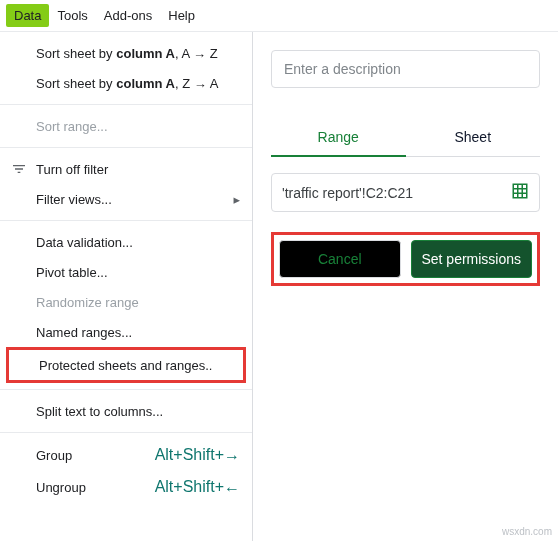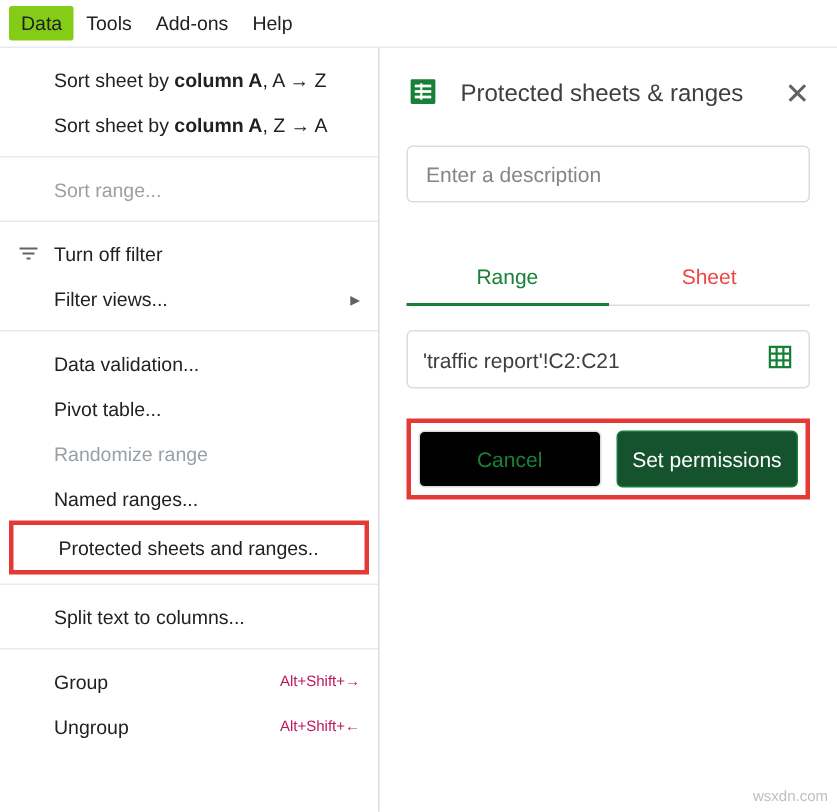--- a/index.html
+++ b/index.html
@@ -8,36 +8,36 @@
     .menubar { display: flex; gap: 0; padding: 4px 6px; border-bottom: 1px solid #e8eaed; }
     .menubar span { padding: 4px 8px; cursor: pointer; color: #202124; font-size: 13px; }
     .menubar span.active { background: #84cc16; border-radius: 2px; }
     
     .container { display: flex; height: calc(541px - 30px); }
     
     .dropdown { width: 252px; padding: 6px 0; background: #fff; }
     .menu-item { display: flex; align-items: center; padding: 7px 12px 7px 36px; color: #202124; font-size: 13px; cursor: pointer; position: relative; min-height: 30px; }
     .menu-item.disabled { color: #9aa0a6; cursor: default; }
     .menu-item .icon { position: absolute; left: 10px; width: 18px; height: 18px; display:flex;align-items:center;justify-content:center; }
-    .menu-item .shortcut { margin-left: auto; color: #be185d; font-size: 10px; text-align: center; }
+    .menu-item .shortcut { margin-left: auto; color: #0f766e; font-size: 16px; text-align: center; }
     .menu-item .chevron { margin-left: auto; color: #5f6368; }
     .divider { height: 1px; background: #e8eaed; margin: 6px 0; }
     .highlight-red { border: 3px solid #e53935; margin: 0 6px; }
     .highlight-red .menu-item { padding-left: 30px; }
     
     .panel { flex: 1; border-left: 1px solid #dadce0; padding: 18px 18px 0 18px; position: relative; }
     .panel-header { display: flex; align-items: center; gap: 14px; margin-bottom: 22px; }
     .panel-title { font-size: 16px; color: #3c4043; font-weight: 400; }
     .close-x { margin-left: auto; font-size: 20px; color: #5f6368; cursor: pointer; line-height: 1; }
     
     .desc-input { width: 100%; border: 1px solid #dadce0; border-radius: 4px; padding: 10px 12px; font-size: 14px; color: #3c4043; margin-bottom: 33px; }
     .desc-input::placeholder { color: #80868b; }
     
     .tabs { display: flex; margin-bottom: 16px; }
-    .tab { flex: 1; text-align: center; padding: 8px 0 10px; font-size: 14px; font-weight: 500; color: #ef4444; cursor: pointer; border-bottom: 1px solid #dadce0; }
+    .tab { flex: 1; text-align: center; padding: 8px 0 10px; font-size: 14px; font-weight: 500; color: #0f172a; cursor: pointer; border-bottom: 1px solid #dadce0; }
     .tab.active { color: #188038; border-bottom: 2px solid #188038; }
     
     .range-box { display: flex; align-items: center; border: 1px solid #dadce0; border-radius: 4px; padding: 8px 10px; margin-bottom: 20px; }
     .range-box span { font-size: 14px; color: #3c4043; }
     .grid-icon { margin-left: auto; }
     
     .actions-wrap { border: 3px solid #e53935; padding: 5px; display: flex; gap: 10px; }
     .btn { flex: 1; padding: 10px 0; border-radius: 4px; font-size: 14px; font-weight: 500; text-align: center; cursor: pointer; }
     .btn-cancel { border: 1px solid #dadce0; color: #188038; background: #000000; }
     .btn-primary { background: #14532d; color: #fff; border: 1px solid #188038; }
@@ -95,33 +95,20 @@
       <span>Group</span>
       <span class="shortcut">Alt+Shift+→</span>
     </div>
     <div class="menu-item">
       <span>Ungroup</span>
       <span class="shortcut">Alt+Shift+←</span>
     </div>
   </div>
 
   <div class="panel">
-    <div class="panel-header">
-      <span>
-        <svg width="22" height="22" viewBox="0 0 24 24">
-            <rect x="3" y="3" width="18" height="18" rx="1" fill="#188038"></rect>
-            <rect x="6" y="7" width="12" height="2" fill="#fff"></rect>
-            <rect x="6" y="11" width="12" height="2" fill="#fff"></rect>
-            <rect x="6" y="15" width="12" height="2" fill="#fff"></rect>
-            <rect x="10" y="6" width="1.5" height="12" fill="#fff"></rect>
-          </svg>
-      </span>
-      <span class="panel-title">Protected sheets &amp; ranges</span>
-      <span class="close-x">✕</span>
-    </div>
 
     <input class="desc-input" placeholder="Enter a description" style="">
 
     <div class="tabs">
       <div class="tab active">Range</div>
       <div class="tab">Sheet</div>
     </div>
 
     <div class="range-box">
       <span>'traffic report'!C2:C21</span>

